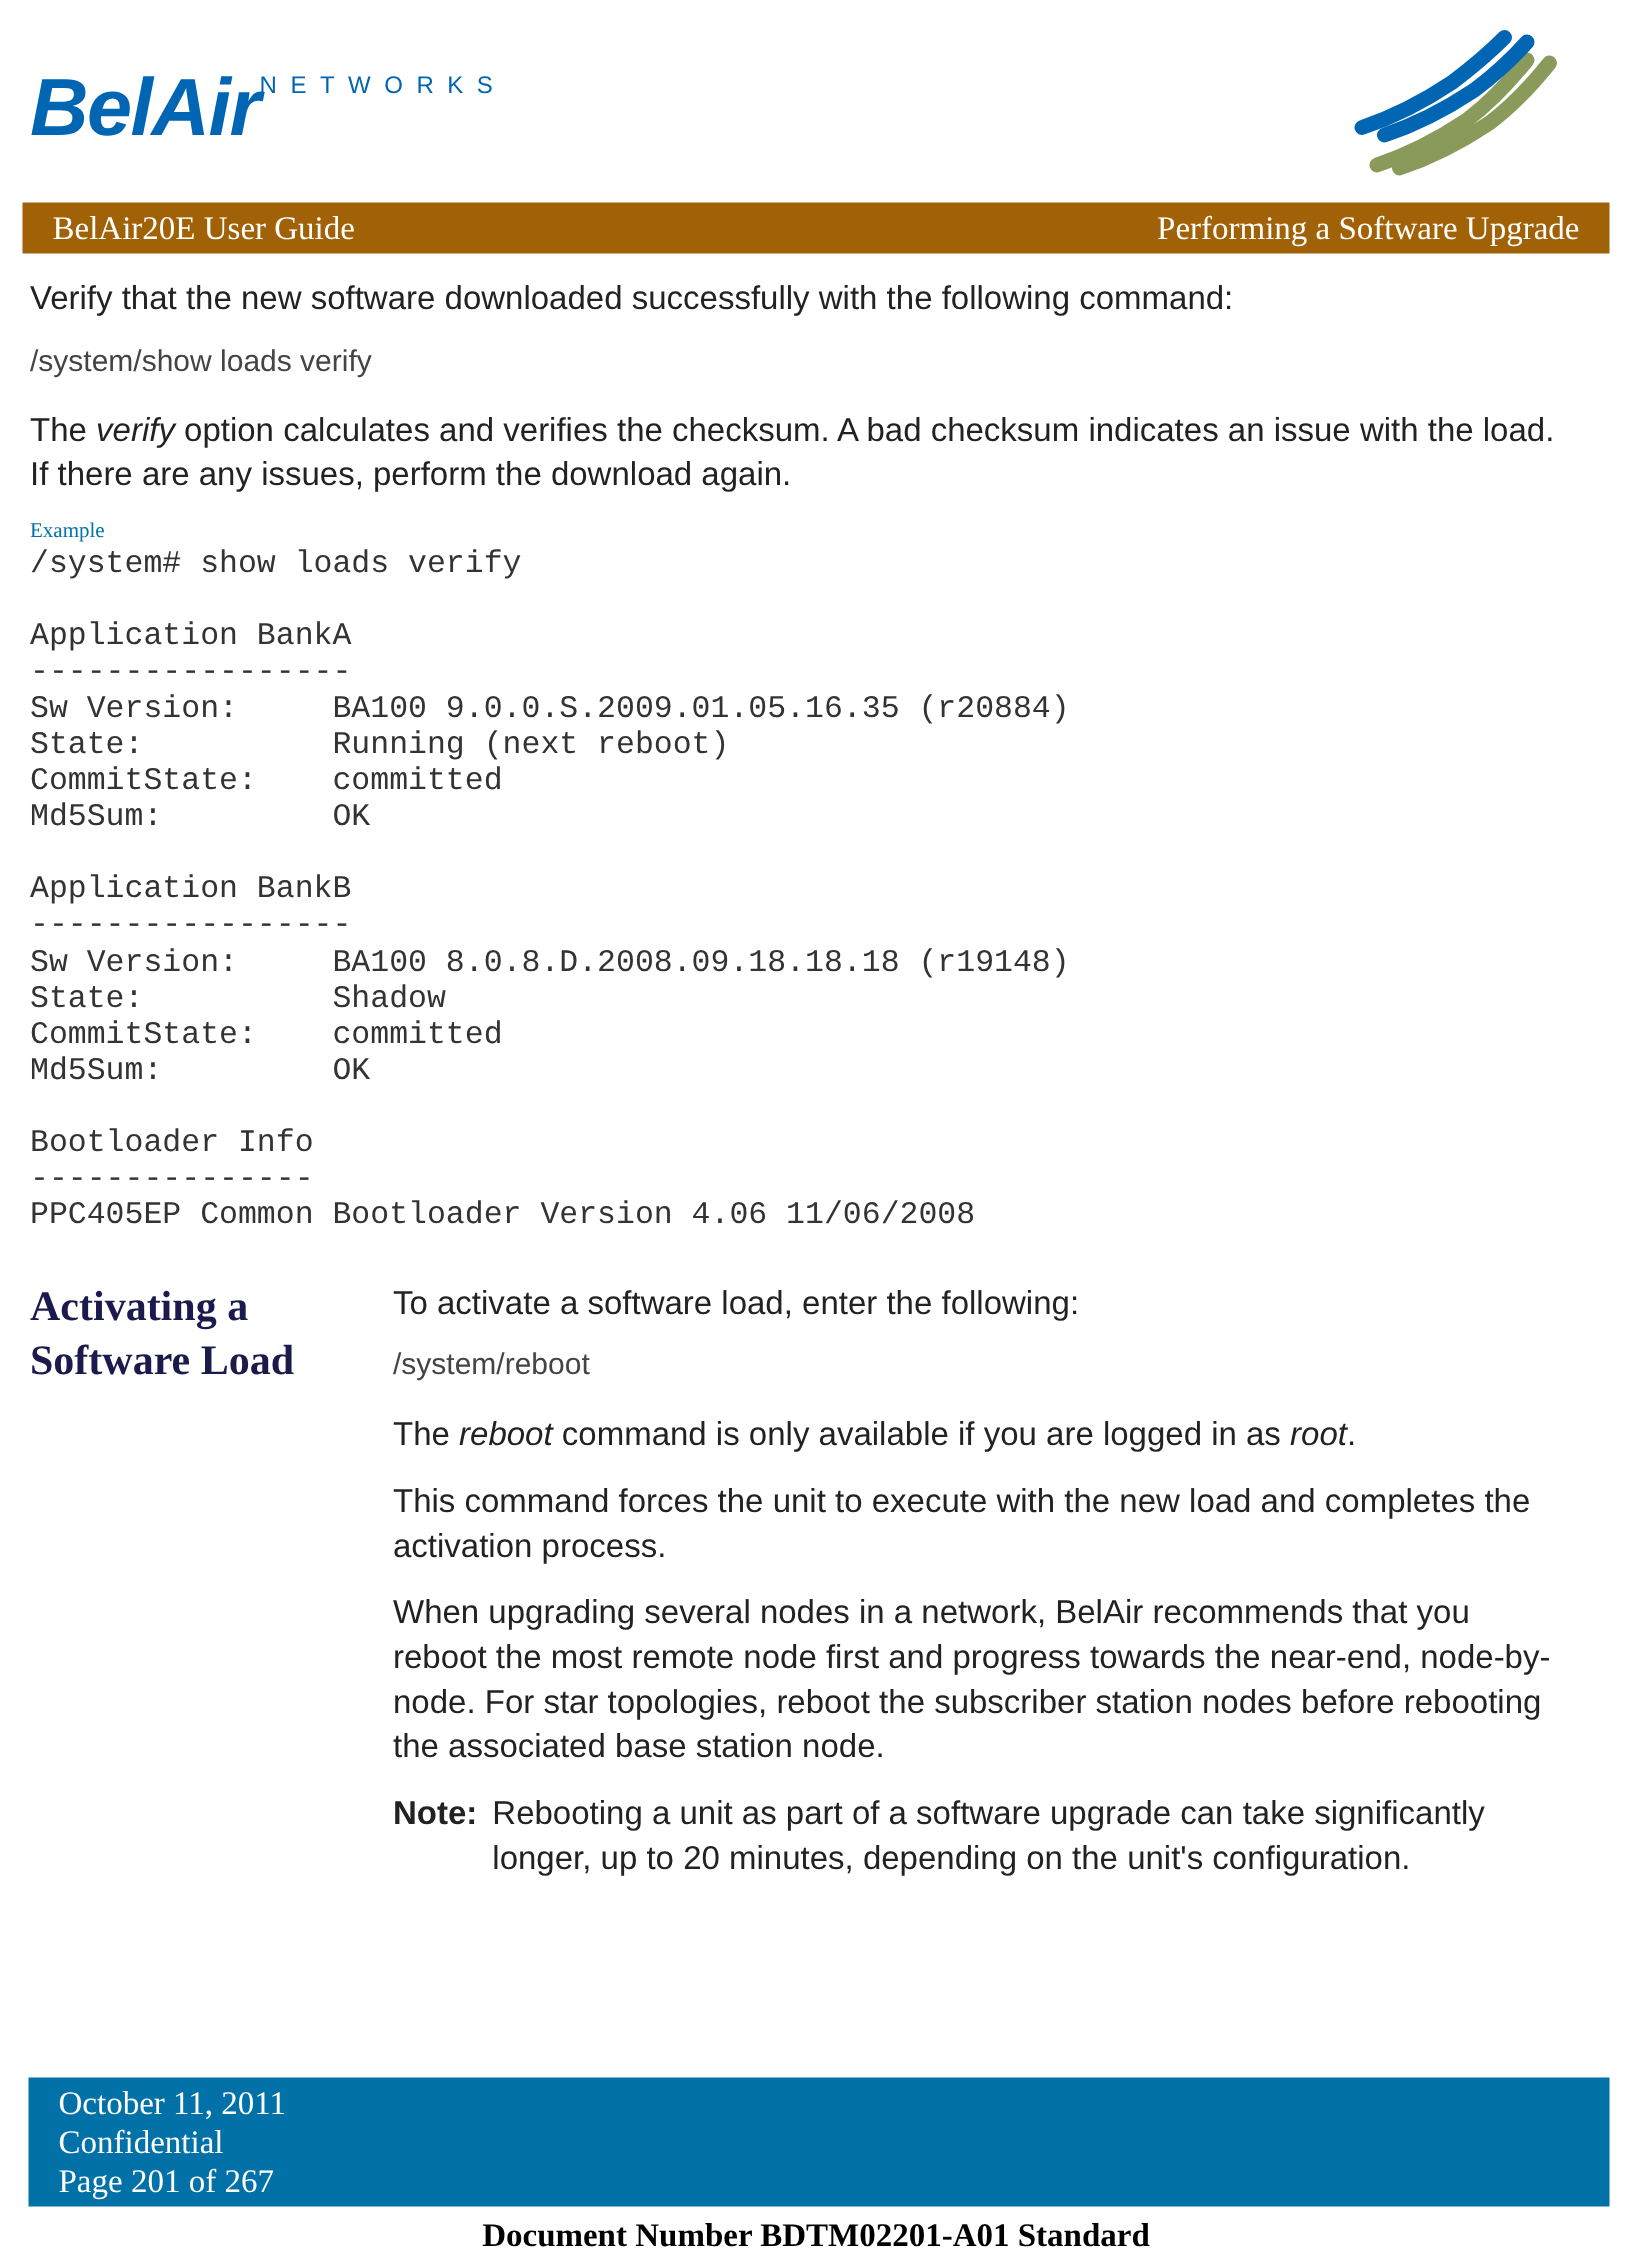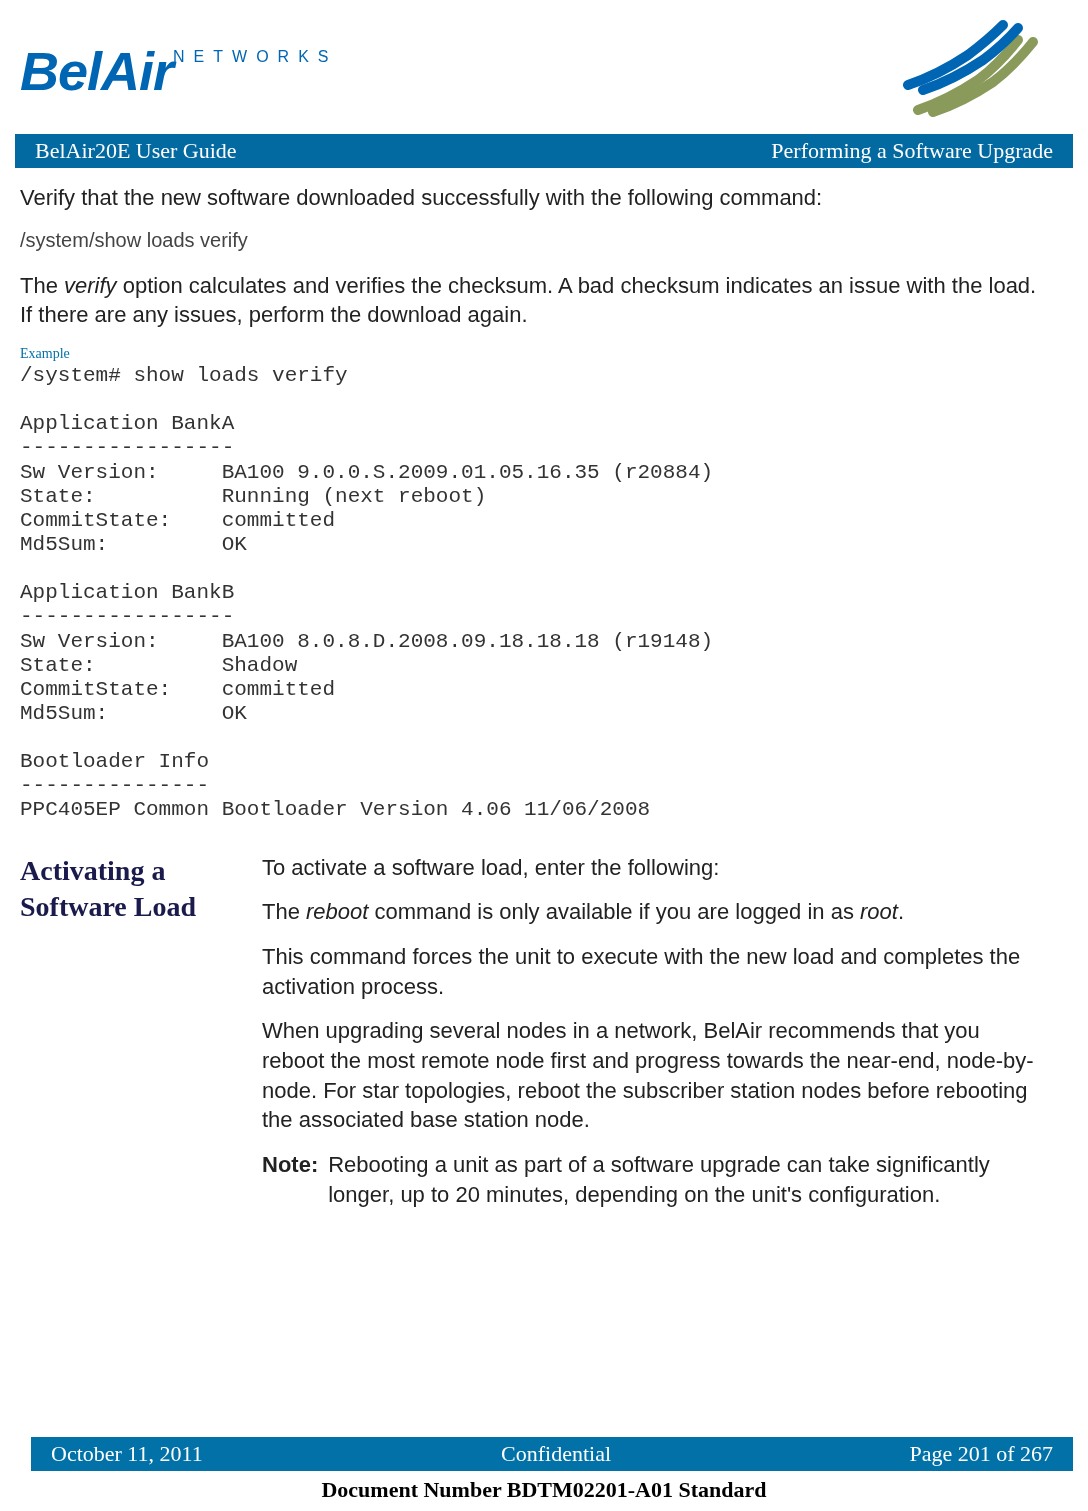--- a/index.html
+++ b/index.html
@@ -36,21 +36,21 @@
       font-size: 16px;
       color: #0066b3;
       letter-spacing: 9px;
       margin-top: 2px;
     }
     .logo-right svg {
       width: 150px;
       height: 100px;
     }
     .banner {
-      background: #0369a1;
+      background: #a16207;
       color: #fff;
       display: flex;
       justify-content: space-between;
       padding: 4px 20px;
       font-family: Georgia, serif;
       font-size: 22px;
       margin: 0 15px;
     }
     .content {
       display: flex;
@@ -112,22 +112,23 @@
       background: #0171a8;
       color: #fff;
       display: flex;
       justify-content: space-between;
       padding: 4px 20px;
       font-family: Georgia, serif;
       font-size: 22px;
       margin: 0 15px;
       position: absolute;
       bottom: 40px;
-      left: 16px;
+      left: 4px;
       right: 0;
+      flex-direction: column;
     }
     .doc-number {
       position: absolute;
       bottom: 8px;
       left: 0;
       right: 0;
       text-align: center;
       font-family: Georgia, serif;
       font-size: 22px;
       font-weight: bold;
@@ -186,20 +187,21 @@
 PPC405EP Common Bootloader Version 4.06 11/06/2008</div>
   </div>
 </div>
 
 <div class="section2">
   <div class="sidebar">
     <div class="section-title">Activating a Software Load</div>
   </div>
   <div class="main">
     <p>To activate a software load, enter the following:</p>
+    <div class="cmd">/system/reboot</div>
     <p>
       <span>The </span><span class="italic">reboot</span><span> command is only available if you are logged in as </span><span class="italic">root</span><span>.</span>
     </p>
     <p>This command forces the unit to execute with the new load and completes the activation process.</p>
     <p>When upgrading several nodes in a network, BelAir recommends that you reboot the most remote node first and progress towards the near-end, node-by-node. For star topologies, reboot the subscriber station nodes before rebooting the associated base station node.</p>
     <div class="note-row">
       <div class="note-label">Note:</div>
       <div>Rebooting a unit as part of a software upgrade can take significantly longer, up to 20 minutes, depending on the unit's configuration.</div>
     </div>
   </div>

